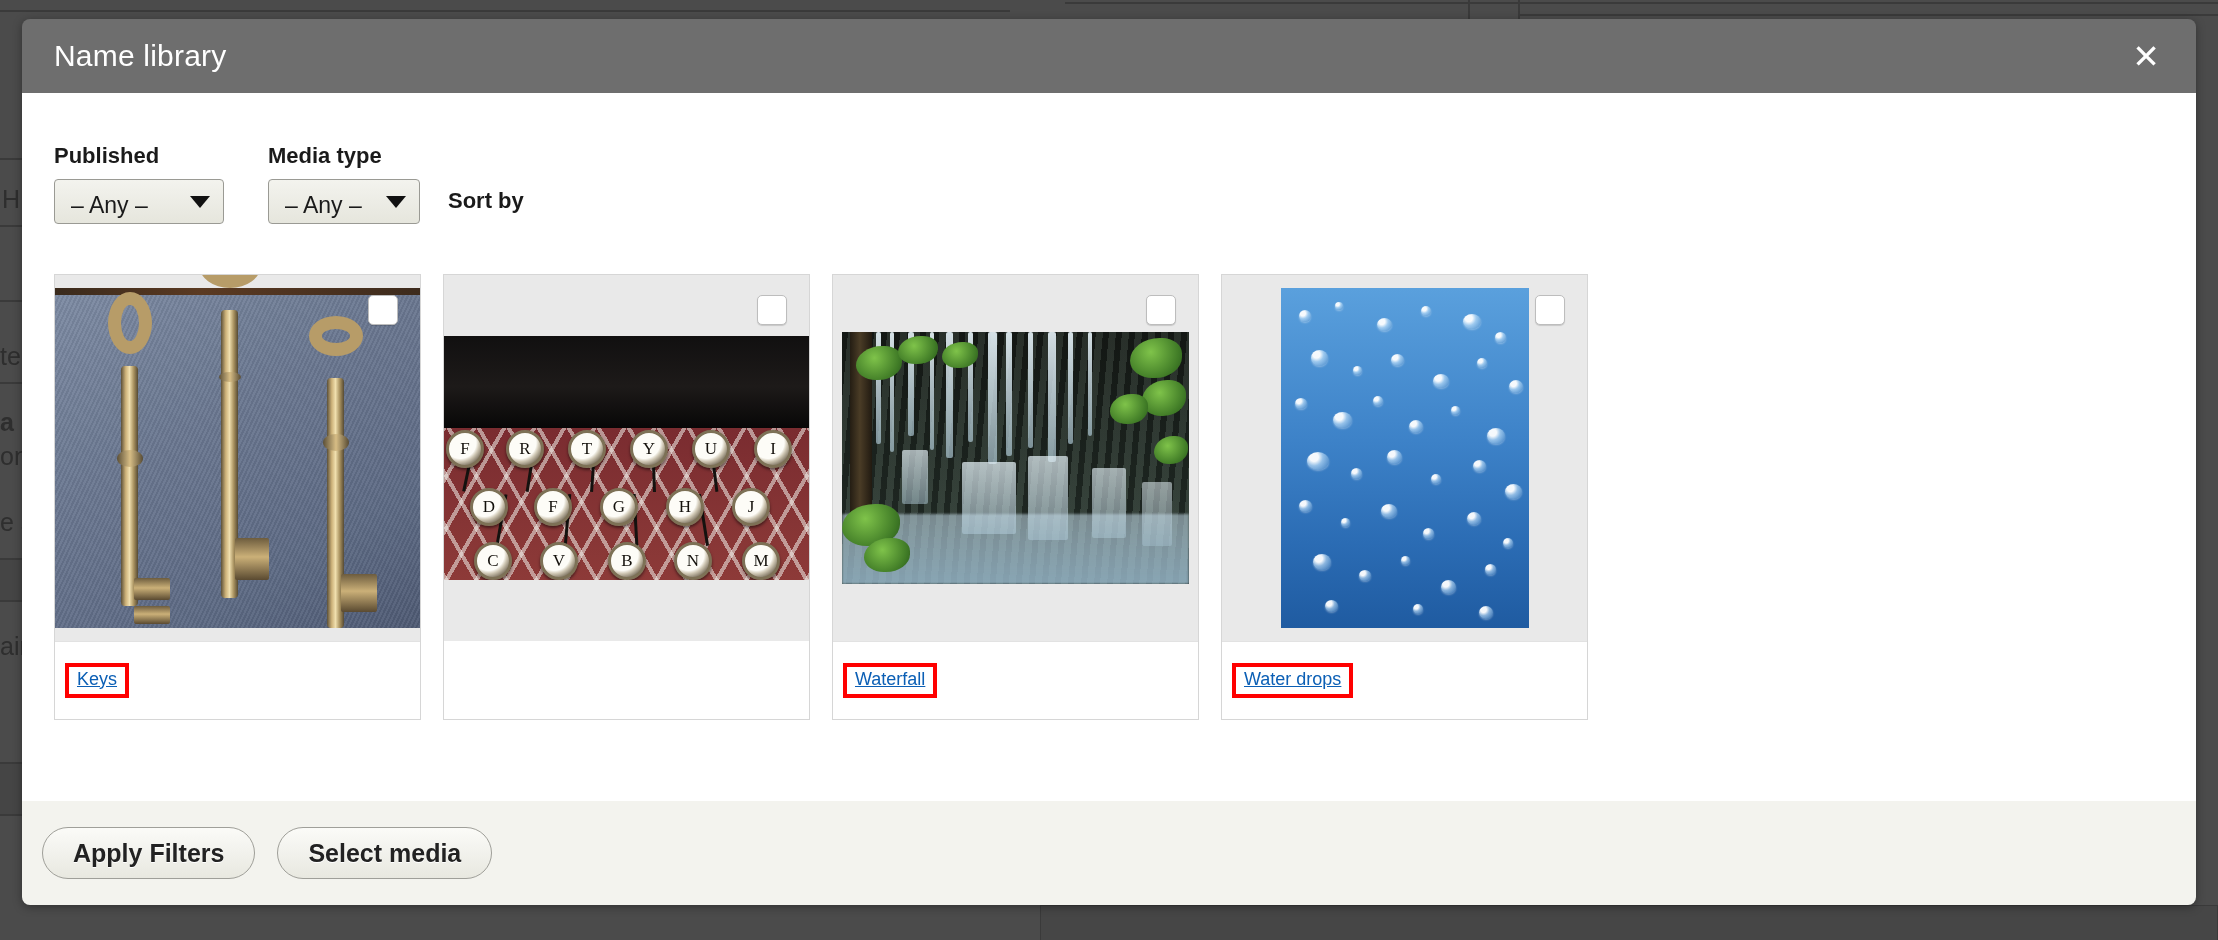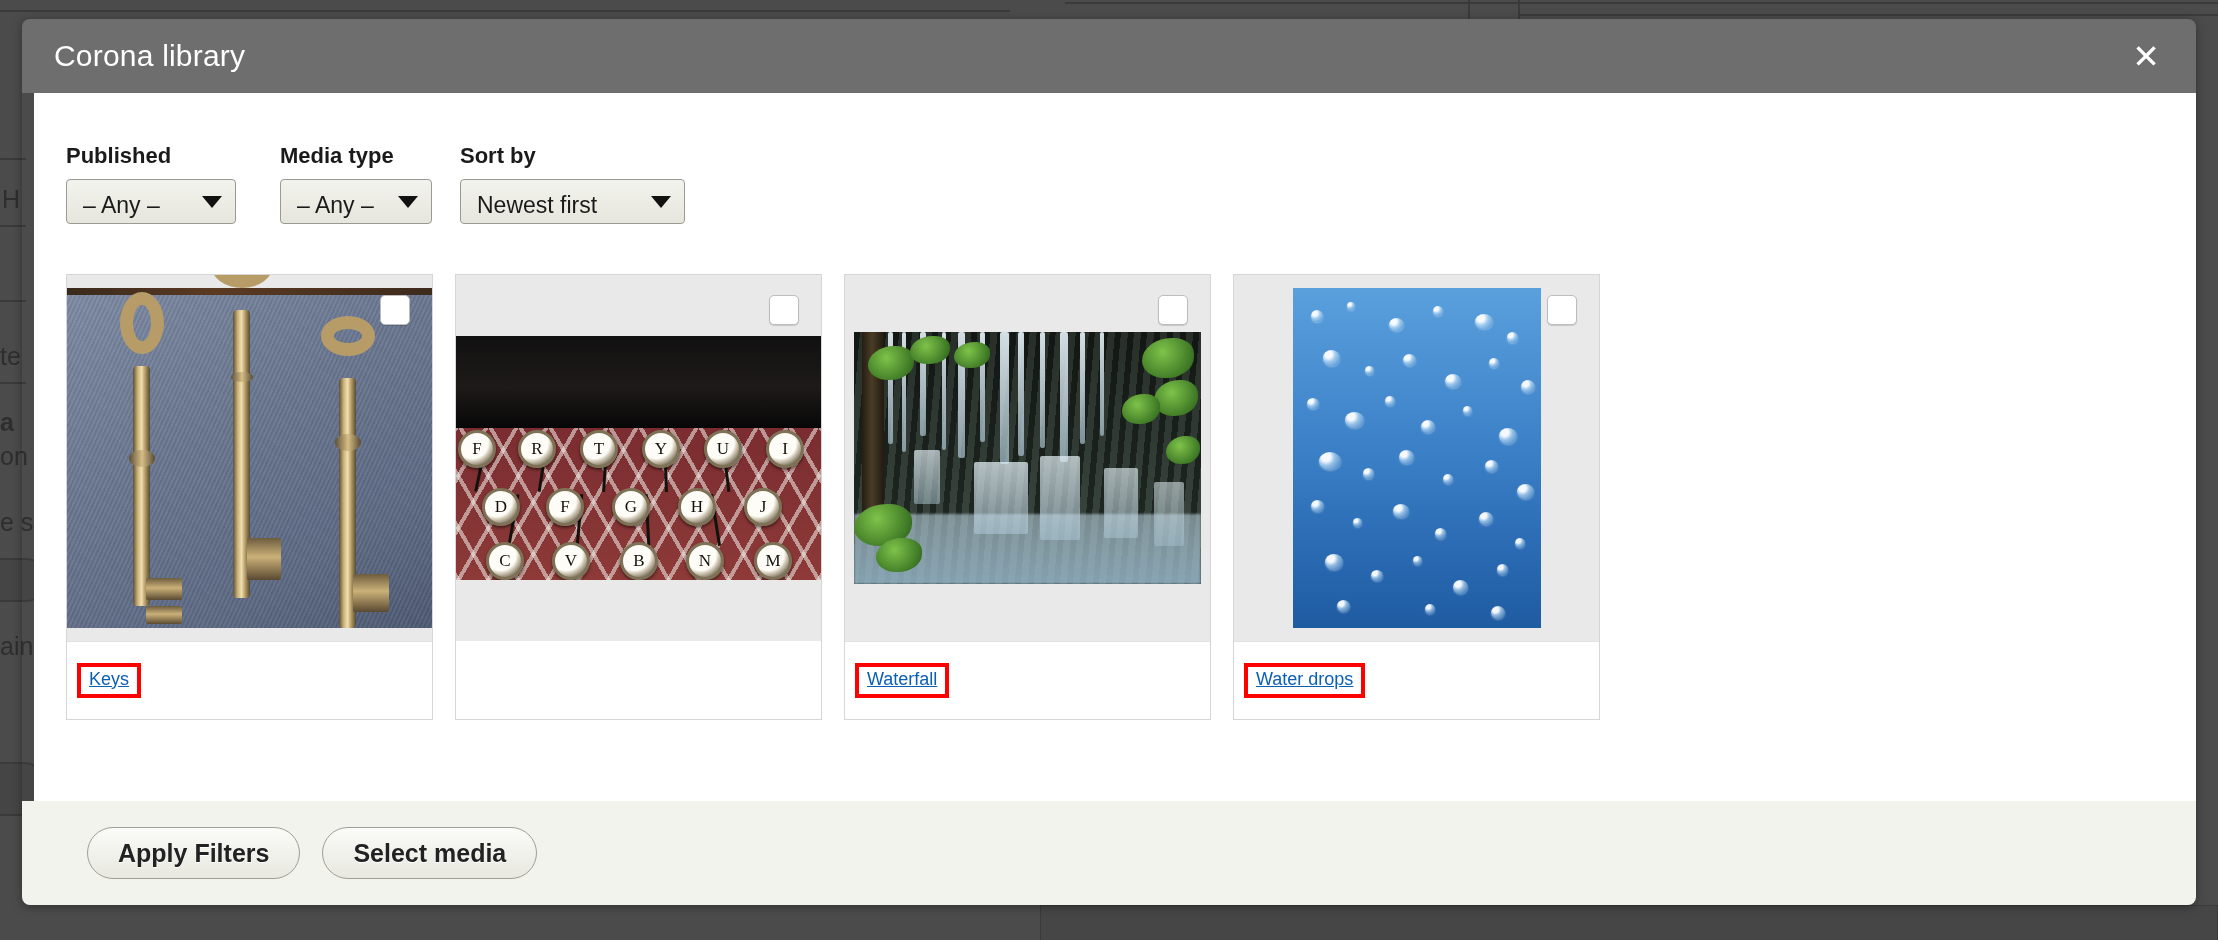--- a/index.html
+++ b/index.html
@@ -95,21 +95,20 @@
     background: transparent;
     border: none;
     font-family: "DejaVu Sans", sans-serif;
   }
 
   #dialog-body {
     background: #ffffff;
     height: 708px;
     padding: 0 32px;
     position: relative;
-    margin-left: 12px;
   }
 
   
   #filters {
     display: flex;
     align-items: flex-end;
     padding-top: 52px;
   }
   .filter-group { display: flex; flex-direction: column; }
   .filter-label {
@@ -223,21 +222,21 @@
     white-space: nowrap;
     line-height: 1.15;
   }
 
   
   #dialog-footer {
     height: 104px;
     background: #f3f3ee;
     display: flex;
     align-items: center;
-    padding-left: 65px;
+    padding-left: 20px;
     gap: 22px;
   }
   .action-btn {
     height: 52px;
     padding: 0 30px;
     border: 1px solid #9f9f99;
     border-radius: 26px;
     background: linear-gradient(to bottom, #fbfbf8 0%, #e8e8e0 100%);
     font-size: 25px;
     font-weight: bold;
@@ -406,21 +405,21 @@
   <div class="bg-text" style="left:0px;top:342px;">te</div>
   <div class="bg-text bold" style="left:0px;top:408px;">a</div>
   <div class="bg-text" style="left:0px;top:442px;">on</div>
   <div class="bg-text" style="left:0px;top:508px;">e s</div>
   <div class="bg-text" style="left:0px;top:632px;">ain</div>
 </div>
 
 <div id="dialog">
 
   <div id="dialog-header">
-    <h1 id="dialog-title">Corona library</h1>
+    <h1 id="dialog-title">Name library</h1>
     <button id="close-btn">✕</button>
   </div>
 
   <div id="dialog-body">
 
     <div id="filters">
 
       <div class="filter-group">
         <span class="filter-label">Published</span>
         <div class="select-wrap">
@@ -439,24 +438,20 @@
         <div class="select-wrap">
           <div class="select-box" style="width:152px;">– Any –</div>
           <span class="caret"></span>
         </div>
       </div>
 
       <div class="gap-lg"></div>
 
       <div class="filter-group">
         <span class="filter-label">Sort by</span>
-        <div class="select-wrap">
-          <div class="select-box" style="width:225px;">Newest first</div>
-          <span class="caret"></span>
-        </div>
       </div>
 
     </div>
 
     <div id="media-grid">
 
       <div class="media-card">
         <div class="thumb-wrap">
           <div class="img-keys">
             <div class="key" style="left:66px;top:78px;height:240px;">

